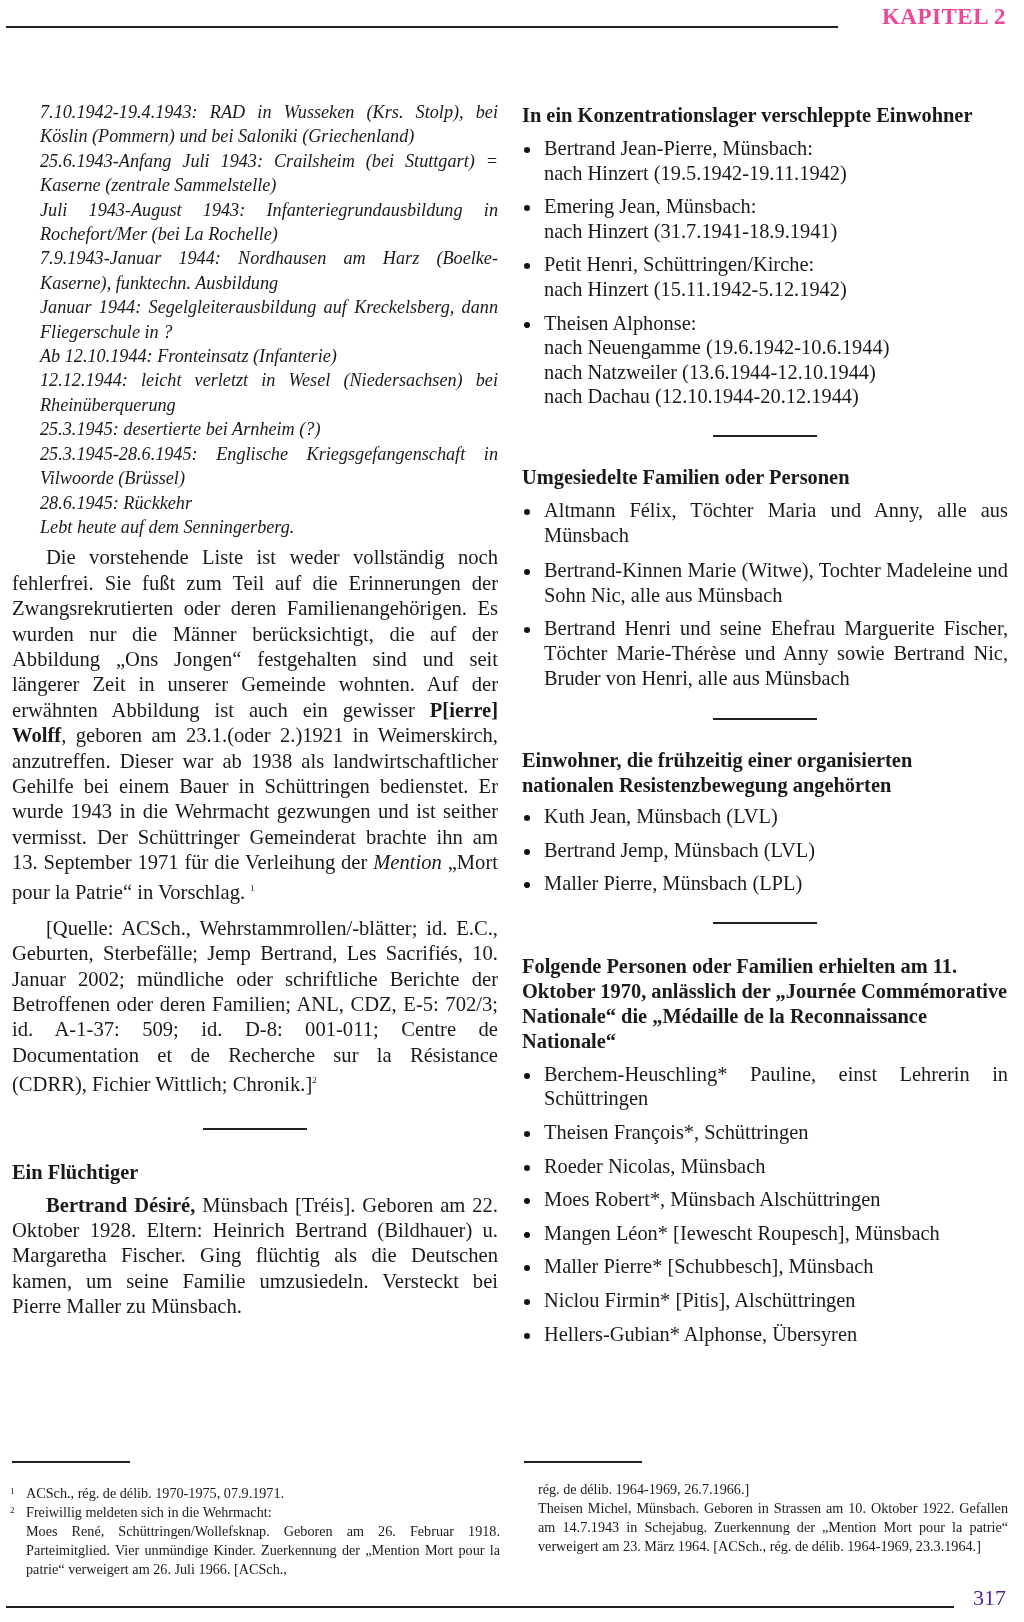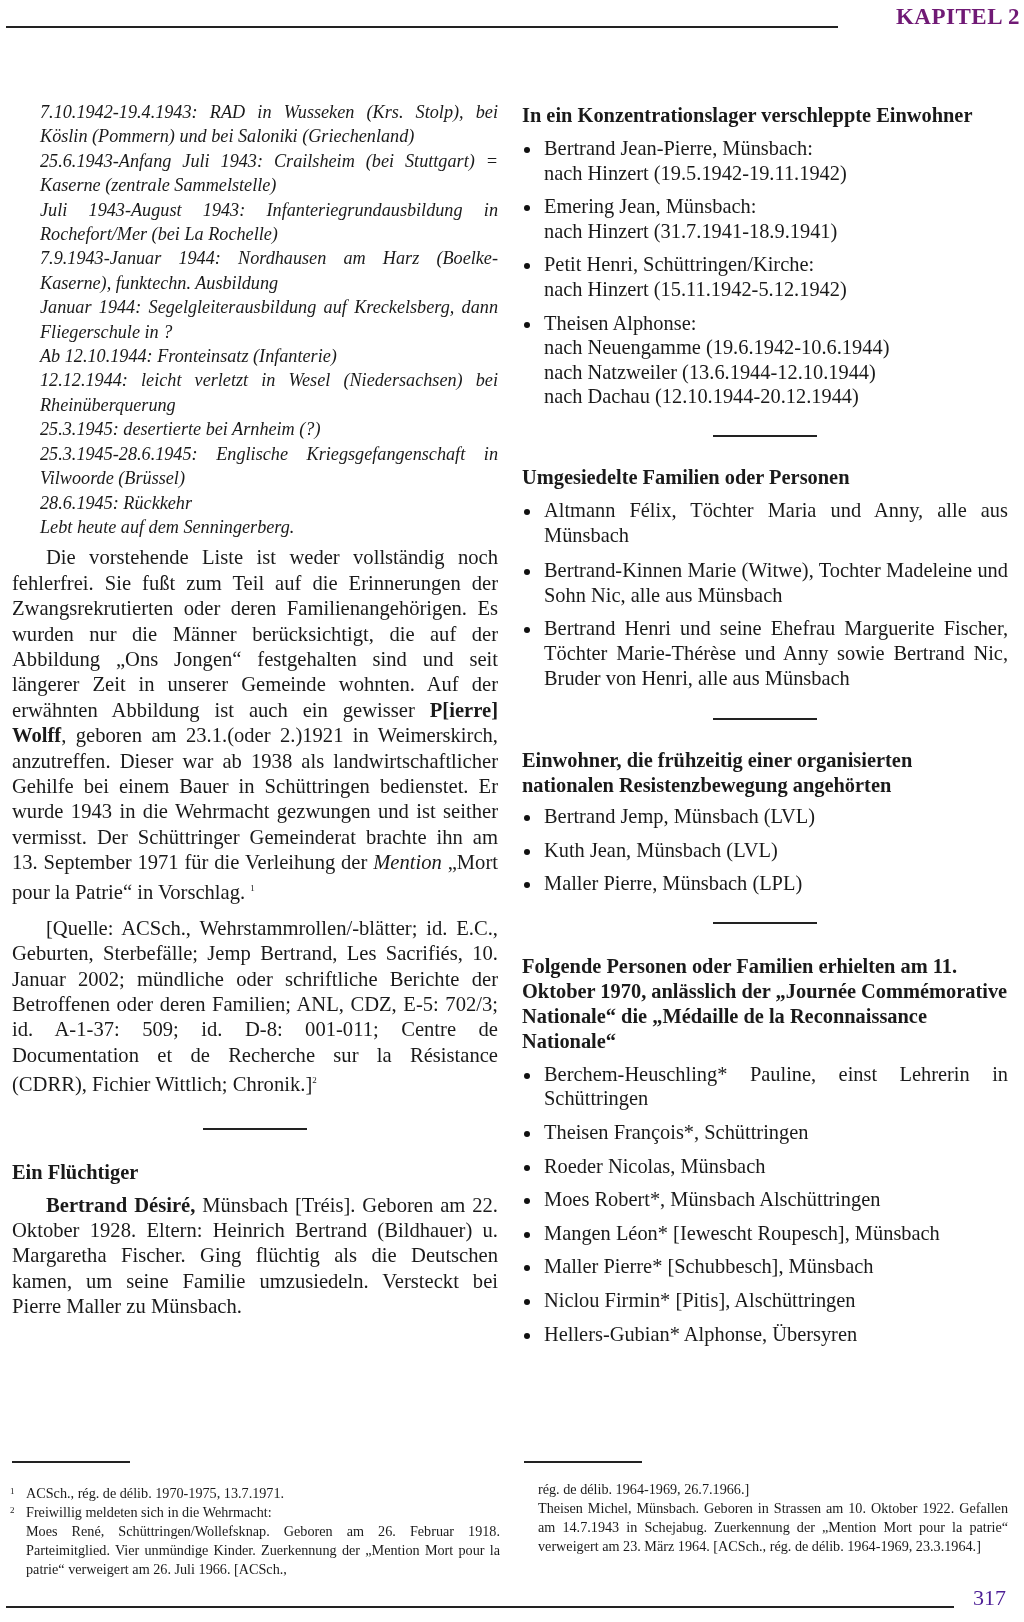--- a/index.html
+++ b/index.html
@@ -1,21 +1,21 @@
 <!DOCTYPE html>
 <html><head>
 <meta charset="utf-8">
 <style>
   html, body { margin: 0; padding: 0; background: #ffffff; }
   body {
     width: 1024px; height: 1622px; position: relative; overflow: hidden;
     font-family: "Liberation Serif", "DejaVu Serif", serif; color: #1a1a1a;
   }
   .header-rule { position: absolute; left: 6px; top: 26px; width: 832px; height: 2px; background: #222; }
-  .header-title { position: absolute; right: 4px; top: 4px; font-weight: bold; font-size: 23px; letter-spacing: 0.5px; color: #701a75; }
+  .header-title { position: absolute; right: 18px; top: 4px; font-weight: bold; font-size: 23px; letter-spacing: 0.5px; color: #ec4899; }
   .col { position: absolute; text-align: justify; }
   .left { left: 12px; top: 100px; width: 486px; }
   .right { left: 522px; top: 103px; width: 486px; }
   .chrono { padding-left: 28px; font-size: 18.2px; line-height: 24.4px; }
   .chrono div { margin-bottom: 0; font-style: italic; }
   .para { font-size: 20.6px; line-height: 25.4px; text-indent: 34px; margin: 6px 0 0 0; }
   .para.src { margin-top: 11px; }
   .sup { font-size: 9px; vertical-align: super; }
   .sep { width: 104px; height: 2px; background: #222; margin: 0 auto; }
   .heading { font-weight: bold; font-size: 20.4px; line-height: 25px; text-align: left; }
@@ -90,22 +90,22 @@
   <ul class="ul" style="margin-top:8px;">
     <li class="li" style="margin-bottom:11px;">Altmann Félix, Töchter Maria und Anny, alle aus Münsbach</li>
     <li class="li" style="margin-bottom:9px;">Bertrand-Kinnen Marie (Witwe), Tochter Madeleine und Sohn Nic, alle aus Münsbach</li>
     <li class="li">Bertrand Henri und seine Ehefrau Marguerite Fischer, Töchter Marie-Thérèse und Anny sowie Bertrand Nic, Bruder von Henri, alle aus Münsbach</li>
   </ul>
 
   <div class="sep" style="margin-top:28px;"></div>
 
   <div class="heading" style="margin-top:28px;">Einwohner, die frühzeitig einer organisierten nationalen Resistenzbewegung angehörten</div>
   <ul class="ul" style="margin-top:6px;">
+    <li class="li" style="margin-bottom:9px;">Kuth Jean, Münsbach (LVL)</li>
     <li class="li" style="margin-bottom:9px;">Bertrand Jemp, Münsbach (LVL)</li>
-    <li class="li" style="margin-bottom:9px;">Kuth Jean, Münsbach (LVL)</li>
     <li class="li">Maller Pierre, Münsbach (LPL)</li>
   </ul>
 
   <div class="sep" style="margin-top:26px;"></div>
 
   <div class="heading" style="margin-top:30px;">Folgende Personen oder Familien erhielten am 11. Oktober 1970, anlässlich der „Journée Commémorative Nationale“ die „Médaille de la Reconnaissance Nationale“</div>
   <ul class="ul" style="margin-top:8px;">
     <li class="li" style="margin-bottom:9px;">Berchem-Heuschling* Pauline, einst Lehrerin in Schüttringen</li>
     <li class="li" style="margin-bottom:9px;">Theisen François*, Schüttringen</li>
     <li class="li" style="margin-bottom:9px;">Roeder Nicolas, Münsbach</li>
@@ -116,21 +116,21 @@
     <li class="li">Hellers-Gubian* Alphonse, Übersyren</li>
   </ul>
 </div>
 
 <div class="fn-rule" style="left:12px; top:1461px;"></div>
 <div class="fn-rule" style="left:524px; top:1461px;"></div>
 
 <div class="fn" style="left:26px; top:1484px; width:474px;">
   <div style="position:relative;">
     <span class="num">1</span>
-    <span>ACSch., rég. de délib. 1970-1975, 13.7.1971.</span>
+    <span>ACSch., rég. de délib. 1970-1975, 07.9.1971.</span>
   </div>
   <div style="position:relative;">
     <span class="num">2</span>
     <span>Freiwillig meldeten sich in die Wehrmacht:</span>
   </div>
   <div>Moes René, Schüttringen/Wollefsknap. Geboren am 26. Februar 1918. Parteimitglied. Vier unmündige Kinder. Zuerkennung der „Mention Mort pour la patrie“ verweigert am 26. Juli 1966. [ACSch.,</div>
 </div>
 
 <div class="fn" style="left:538px; top:1480px; width:470px;">
   <div>rég. de délib. 1964-1969, 26.7.1966.]</div>

